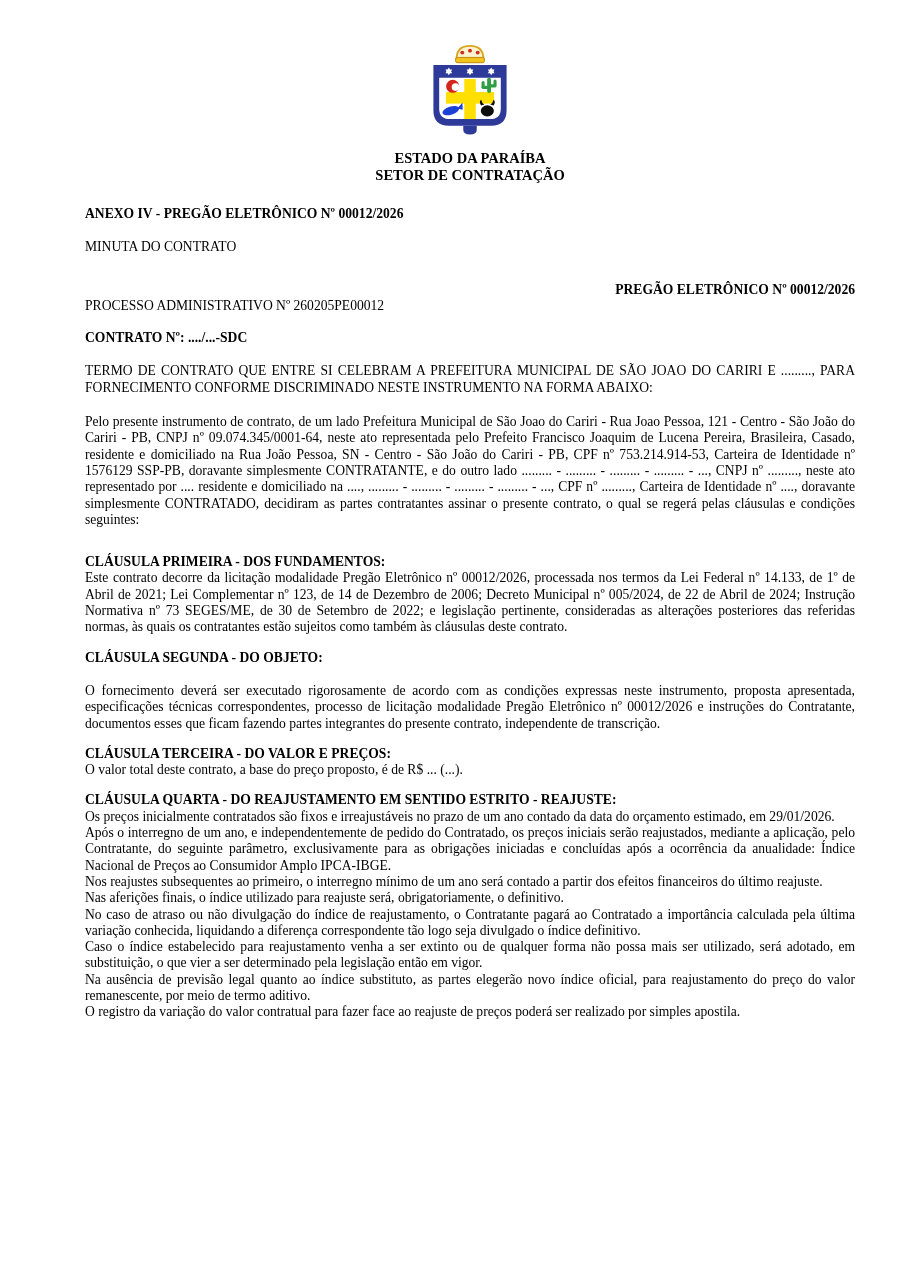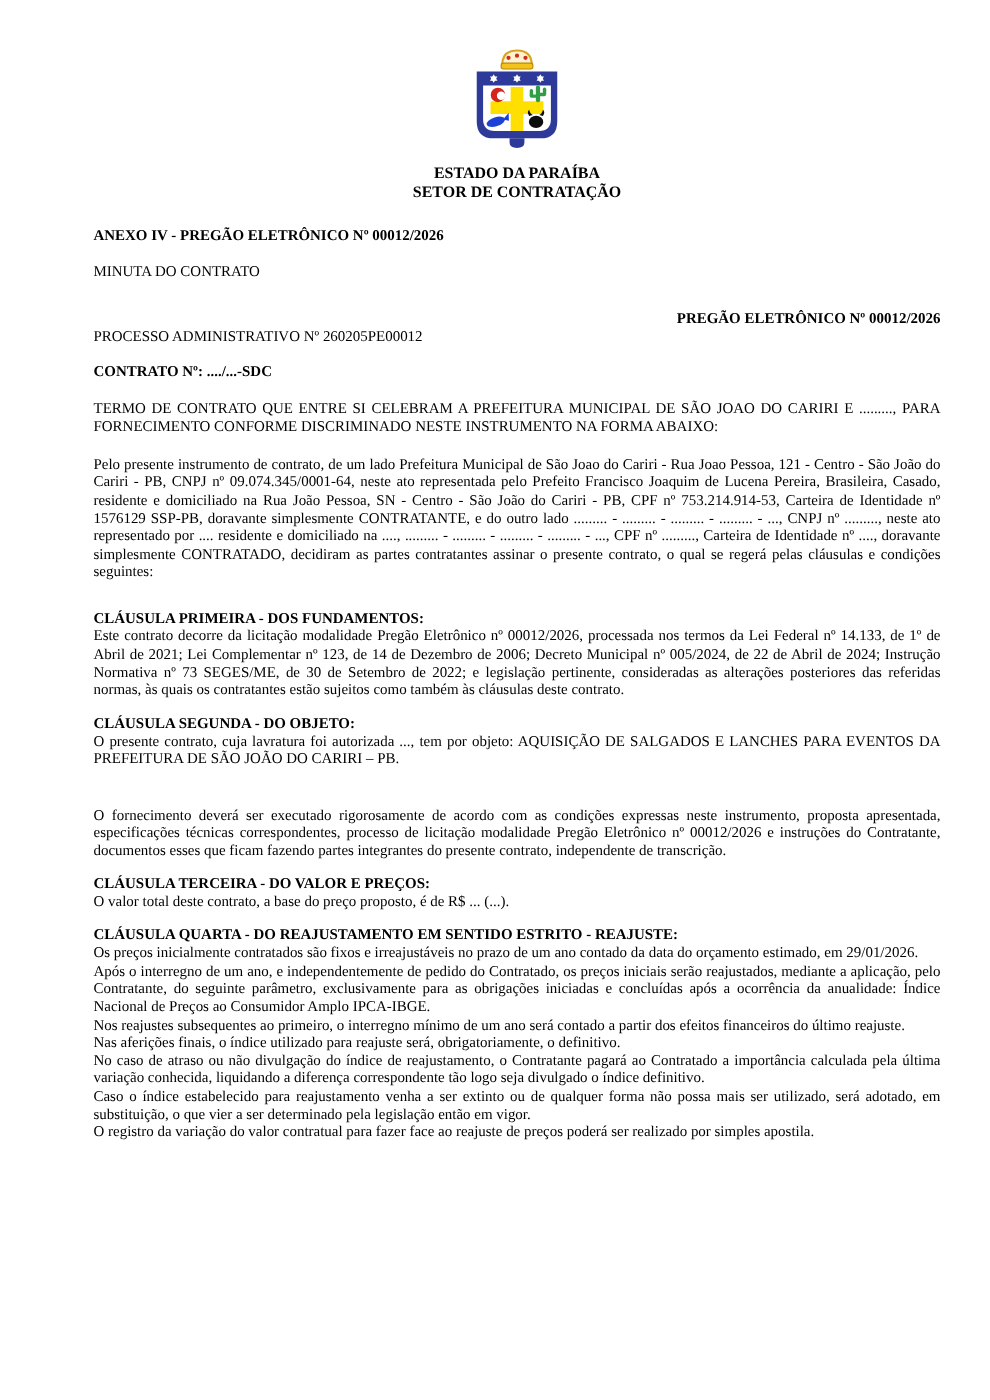--- a/index.html
+++ b/index.html
@@ -22,21 +22,21 @@
   .bold { font-weight:bold; }
   .just { text-align:justify; }
   .mt-anexo  { margin-top:22px; }
   .mt-std    { margin-top:17px; }
   .mt-big    { margin-top:26px;text-align:right; }
   .mt-med    { margin-top:16px; }
   .mt-intro  { margin-top:18px; }
   .preamble  { margin-top:17px; text-align:justify; }
   .clause        { margin-top:14px; }
   .clause-first  { margin-top:26px; }
-  .para-gap      { margin-top:34px; }
+  .para-gap      { margin-top:17px; }
 </style>
 </head>
 <body>
 
 <div class="page">
 
   <div class="doc-header">
     <svg class="crest" width="106" height="104" viewBox="0 0 110 108" aria-hidden="true">
 
       <g>
@@ -104,33 +104,33 @@
 
   <p class="just mt-intro">Pelo presente instrumento de contrato, de um lado Prefeitura Municipal de São Joao do Cariri - Rua Joao Pessoa, 121 - Centro - São João do Cariri - PB, CNPJ nº 09.074.345/0001-64, neste ato representada pelo Prefeito Francisco Joaquim de Lucena Pereira, Brasileira, Casado, residente e domiciliado na Rua João Pessoa, SN - Centro - São João do Cariri - PB, CPF nº 753.214.914-53, Carteira de Identidade nº 1576129 SSP-PB, doravante simplesmente CONTRATANTE, e do outro lado ......... - ......... - ......... - ......... - ..., CNPJ nº ........., neste ato representado por .... residente e domiciliado na ...., ......... - ......... - ......... - ......... - ..., CPF nº ........., Carteira de Identidade nº ...., doravante simplesmente CONTRATADO, decidiram as partes contratantes assinar o presente contrato, o qual se regerá pelas cláusulas e condições seguintes:</p>
 
   <section class="clause clause-first">
     <p class="bold">CLÁUSULA PRIMEIRA - DOS FUNDAMENTOS:</p>
     <p class="just">Este contrato decorre da licitação modalidade Pregão Eletrônico nº 00012/2026, processada nos termos da Lei Federal nº 14.133, de 1º de Abril de 2021; Lei Complementar nº 123, de 14 de Dezembro de 2006; Decreto Municipal nº 005/2024, de 22 de Abril de 2024; Instrução Normativa nº 73 SEGES/ME, de 30 de Setembro de 2022; e legislação pertinente, consideradas as alterações posteriores das referidas normas, às quais os contratantes estão sujeitos como também às cláusulas deste contrato.</p>
   </section>
 
   <section class="clause">
     <p class="bold">CLÁUSULA SEGUNDA - DO OBJETO:</p>
-    <p class="just">O presente contrato, cuja lavratura foi autorizada ..., tem por objeto: AQUISIÇÃO DE SALGADOS E LANCHES PARA EVENTOS DA PREFEITURA DE SÃO JOÃO DO CARIRI – PB.</p>
     <p class="just para-gap">O fornecimento deverá ser executado rigorosamente de acordo com as condições expressas neste instrumento, proposta apresentada, especificações técnicas correspondentes, processo de licitação modalidade Pregão Eletrônico nº 00012/2026 e instruções do Contratante, documentos esses que ficam fazendo partes integrantes do presente contrato, independente de transcrição.</p>
   </section>
 
   <section class="clause">
     <p class="bold">CLÁUSULA TERCEIRA - DO VALOR E PREÇOS:</p>
     <p class="just">O valor total deste contrato, a base do preço proposto, é de R$ ... (...).</p>
   </section>
 
   <section class="clause">
     <p class="bold">CLÁUSULA QUARTA - DO REAJUSTAMENTO EM SENTIDO ESTRITO - REAJUSTE:</p>
     <p class="just">Os preços inicialmente contratados são fixos e irreajustáveis no prazo de um ano contado da data do orçamento estimado, em 29/01/2026.</p>
     <p class="just">Após o interregno de um ano, e independentemente de pedido do Contratado, os preços iniciais serão reajustados, mediante a aplicação, pelo Contratante, do seguinte parâmetro, exclusivamente para as obrigações iniciadas e concluídas após a ocorrência da anualidade: Índice Nacional de Preços ao Consumidor Amplo IPCA-IBGE.</p>
     <p class="just">Nos reajustes subsequentes ao primeiro, o interregno mínimo de um ano será contado a partir dos efeitos financeiros do último reajuste.</p>
     <p class="just">Nas aferições finais, o índice utilizado para reajuste será, obrigatoriamente, o definitivo.</p>
     <p class="just">No caso de atraso ou não divulgação do índice de reajustamento, o Contratante pagará ao Contratado a importância calculada pela última variação conhecida, liquidando a diferença correspondente tão logo seja divulgado o índice definitivo.</p>
     <p class="just">Caso o índice estabelecido para reajustamento venha a ser extinto ou de qualquer forma não possa mais ser utilizado, será adotado, em substituição, o que vier a ser determinado pela legislação então em vigor.</p>
+    <p class="just">Na ausência de previsão legal quanto ao índice substituto, as partes elegerão novo índice oficial, para reajustamento do preço do valor remanescente, por meio de termo aditivo.</p>
     <p class="just">O registro da variação do valor contratual para fazer face ao reajuste de preços poderá ser realizado por simples apostila.</p>
   </section>
 
 </div>
 
 </body></html>

